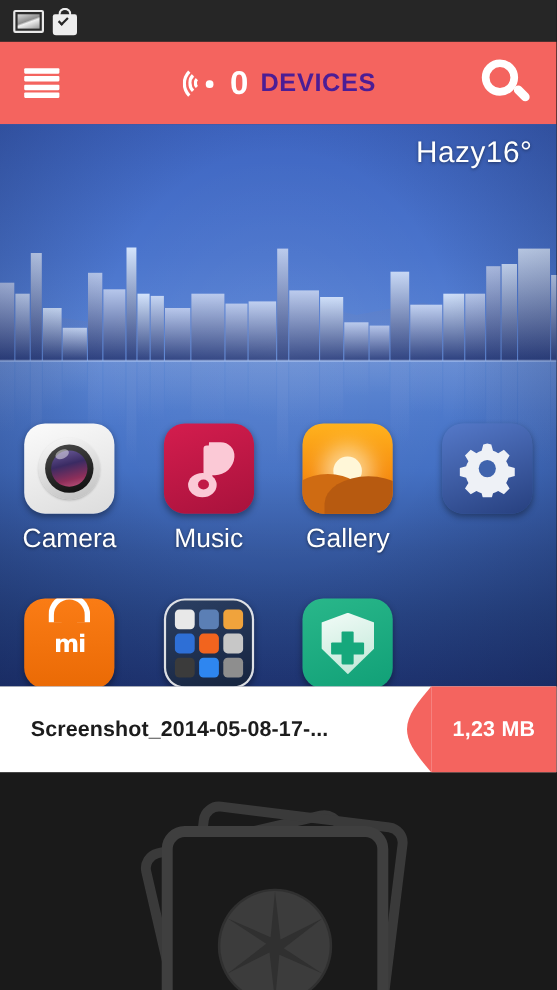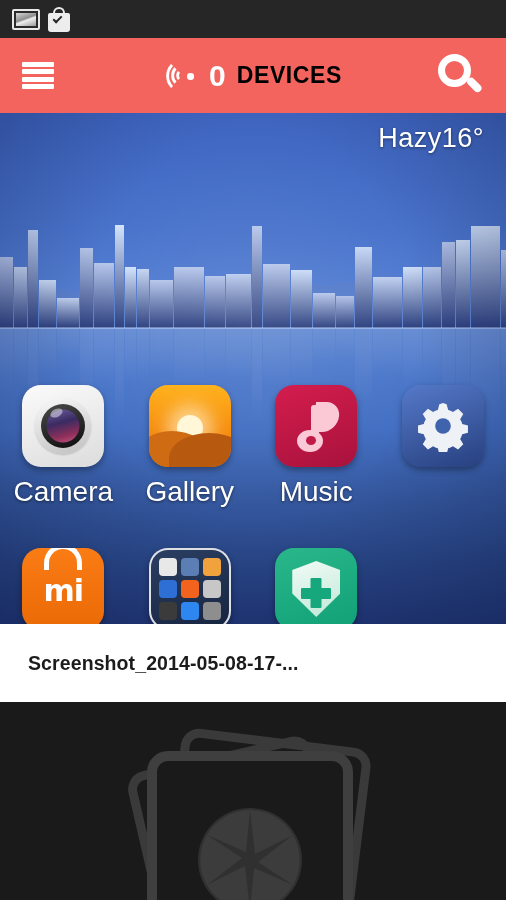--- a/index.html
+++ b/index.html
@@ -105,21 +105,21 @@
     position:absolute; left:2px; border:3.4px solid #fff; border-radius:50%;
     border-right-color:transparent; border-top-color:transparent;
     border-bottom-color:transparent;
   }
   .ic-cast .w1 { width:34px; height:34px; top:0; }
   .ic-cast .w2 { width:23px; height:23px; top:5.5px; left:7px; }
   .ic-cast .w3 { width:13px; height:13px; top:10.5px; left:12px; }
   .ic-cast .cdot { position:absolute; left:23px; top:14.5px; width:6.5px; height:6.5px;
      background:#fff; border-radius:50%; }
   .count { color:#fff; font-size:30px; font-weight:bold; line-height:1; }
-  .devices { color:#000000; font-size:23px; font-weight:bold; letter-spacing:.6px; line-height:1; }
+  .devices { color:#4c1d95; font-size:23px; font-weight:bold; letter-spacing:.6px; line-height:1; }
   .search-btn { position:absolute; right:22px; top:50%; transform:translateY(-50%);
      width:48px; height:48px; cursor:pointer; }
   .search-btn .ring { position:absolute; left:2px; top:2px; width:33px; height:33px;
      border:7px solid #fff; border-radius:50%; }
   .search-btn .stick { position:absolute; left:30px; top:29px; width:17px; height:7.5px;
      background:#fff; border-radius:4px; transform:rotate(45deg); }
 
   
   .home {
     position:absolute; top:113px; left:0; width:506px; height:511px; overflow:hidden;
@@ -154,21 +154,21 @@
   .grid {
     position:absolute; top:272px; left:0; width:506px;
     display:grid; grid-template-columns:repeat(4,1fr); row-gap:40px;
   }
   .app { display:flex; flex-direction:column; align-items:center; cursor:pointer; }
   .app .icon {
     width:82px; height:82px; border-radius:19px; position:relative; overflow:hidden;
     box-shadow:0 3px 6px rgba(0,0,0,.35);
   }
   .app .label {
-    margin-top:9px; color:#fff; font-size:28px; text-shadow:0 1px 3px rgba(0,0,0,.55);
+    margin-top:9px; color:#fff; font-size:24px; text-shadow:0 1px 3px rgba(0,0,0,.55);
     white-space:nowrap;
   }
 
   
   .ic-camera { background:linear-gradient(160deg,#fbfbfb,#dcdcdc); }
   .ic-camera .lens-out {
     position:absolute; left:50%; top:50%; transform:translate(-50%,-50%);
     width:56px; height:56px; border-radius:50%;
     background:linear-gradient(160deg,#fafafa,#bfbfbf); box-shadow:0 1px 2px rgba(0,0,0,.2);
   }
@@ -244,21 +244,21 @@
   }
   
   .ic-market { background:linear-gradient(180deg,#fa7c15,#ea6a05); }
   .ic-market .bh {
     position:absolute; left:50%; top:-4px; transform:translateX(-50%);
     width:38px; height:26px; border:5px solid #fff; border-bottom:none;
     border-radius:20px 20px 0 0;
   }
   .ic-market .mi {
     position:absolute; left:50%; top:50%; transform:translate(-50%,-45%);
-    color:#fff; font-size:30px; font-weight:bold; letter-spacing:-1px;
+    color:#fff; font-size:22px; font-weight:bold; letter-spacing:-1px;
     font-family:"DejaVu Sans", sans-serif;
   }
   
   .ic-tools { background:linear-gradient(160deg,#2b3f63,#16243f);
      border:2.5px solid rgba(255,255,255,.85); }
   .ic-tools .mini {
     position:absolute; inset:8px; display:grid; grid-template-columns:repeat(3,1fr);
     grid-template-rows:repeat(3,1fr); gap:4px;
   }
   .ic-tools .mini i { border-radius:4px; display:block; }
@@ -423,36 +423,36 @@
         <div class="icon ic-camera">
           <div class="lens-out"></div>
             <div class="lens-mid"></div>
           <div class="lens-in"></div>
             <div class="glint"></div>
         </div>
         <div class="label">Camera</div>
       </div>
 
       <div class="app">
-        <div class="icon ic-gallery">
-          <div class="sun"></div>
-            <div class="hill1"></div>
-            <div class="hill2"></div>
-        </div>
-        <div class="label">Gallery</div>
-      </div>
-
-      <div class="app">
         <div class="icon ic-music">
           <div class="flag"></div>
             <div class="stem"></div>
           <div class="head"></div>
             <div class="hole"></div>
         </div>
         <div class="label">Music</div>
+      </div>
+
+      <div class="app">
+        <div class="icon ic-gallery">
+          <div class="sun"></div>
+            <div class="hill1"></div>
+            <div class="hill2"></div>
+        </div>
+        <div class="label">Gallery</div>
       </div>
 
 
       <div class="app">
         <div class="icon ic-settings">
           <svg class="gear" viewBox="0 0 100 100">
             <path fill="#eef1f6" d="M50 6 l7 2 3 11 a34 34 0 0 1 9 4 l10-6 10 10 -6 10 a34 34 0 0 1 4 9 l11 3 0 14 -11 3 a34 34 0 0 1 -4 9 l6 10 -10 10 -10-6 a34 34 0 0 1 -9 4 l-3 11 -14 0 -3-11 a34 34 0 0 1 -9-4 l-10 6 -10-10 6-10 a34 34 0 0 1 -4-9 l-11-3 0-14 11-3 a34 34 0 0 1 4-9 l-6-10 10-10 10 6 a34 34 0 0 1 9-4 l3-11 z"></path>
             <circle cx="50" cy="50" r="15" fill="#3f63ad"></circle>
           </svg>
         </div>
@@ -491,20 +491,24 @@
             <div class="cross-h"></div>
         </div>
 
       </div>
 
     </div>
   </div>
 
   <div class="filebar">
     <div class="filename">Screenshot_2014-05-08-17-...</div>
+    <div class="sizepanel">
+      <div class="notch"></div>
+      <div class="sizetext">1,23 MB</div>
+    </div>
   </div>
 
   <div class="bottom">
     <svg class="watermark" viewBox="0 0 330 280">
       <g fill="none" stroke="#3a3a3a" stroke-width="9" stroke-linejoin="round">
         <rect x="62" y="48" width="180" height="200" rx="14" transform="rotate(-13 152 148)"></rect>
         <rect x="86" y="34" width="182" height="202" rx="14" transform="rotate(7 177 135)"></rect>
       </g>
       <rect x="64" y="48" width="196" height="216" rx="16" fill="#1a1a1a" stroke="#3f3f3f" stroke-width="10"></rect>
       <g fill="#333333" transform="translate(162,152)">

